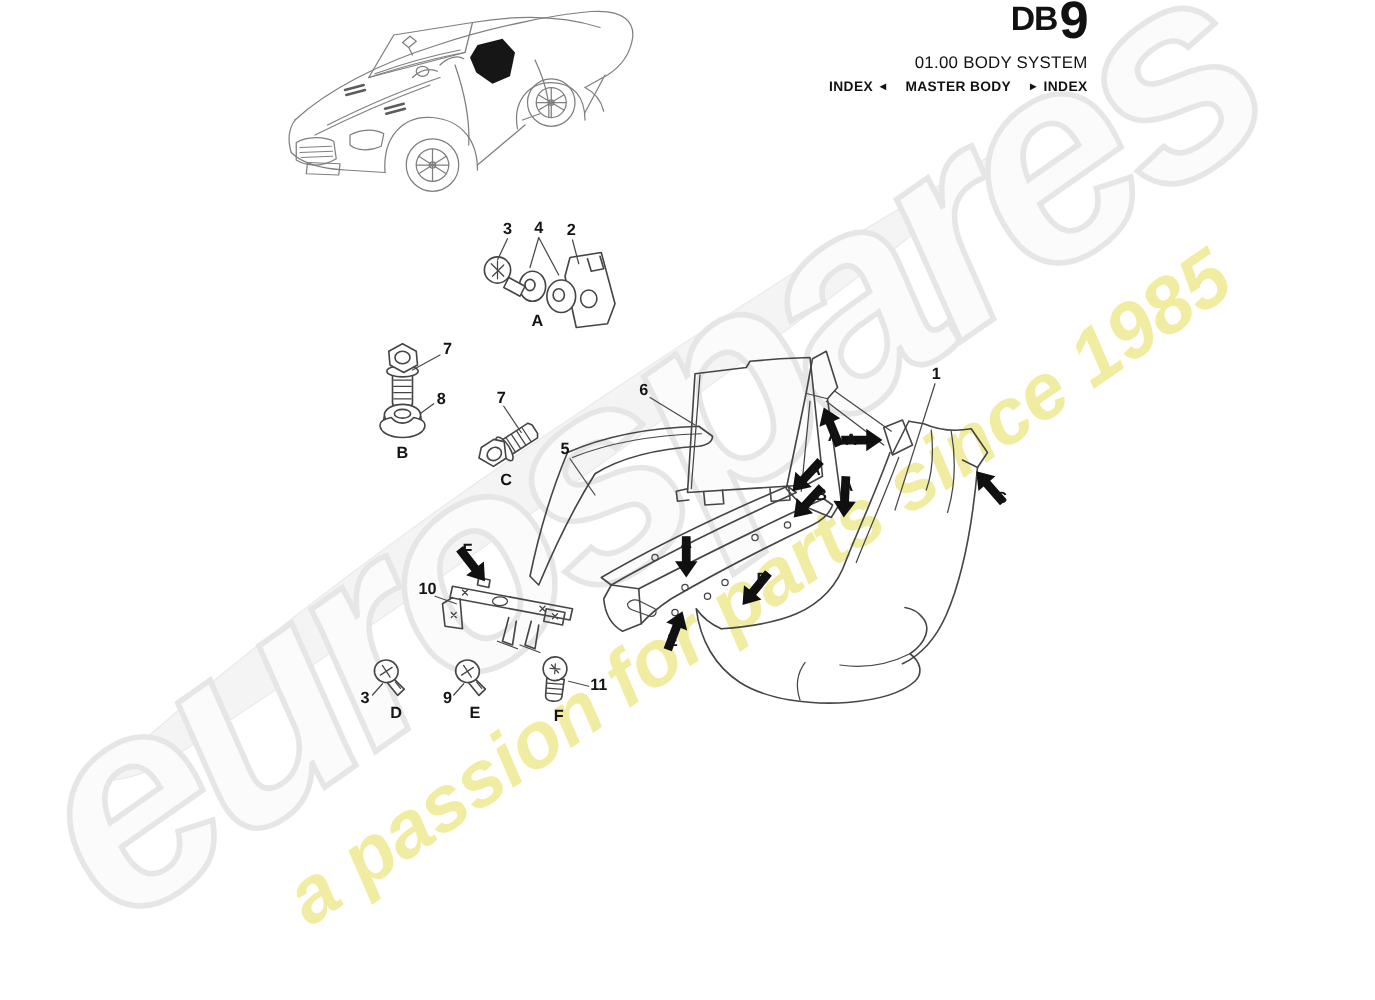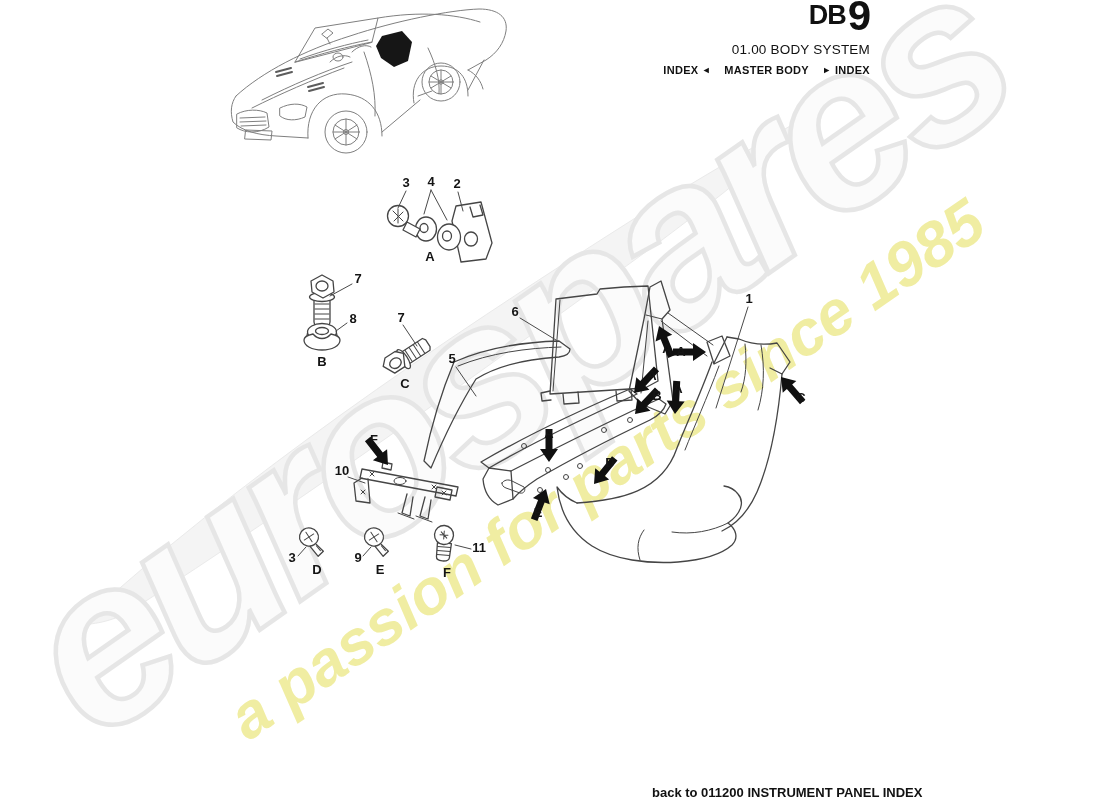--- a/index.html
+++ b/index.html
@@ -296,17 +296,14 @@
   <div class="header">
     <div class="logo"><span class="logo-db">DB</span><span class="logo-9">9</span></div>
     <div class="section">01.00 BODY SYSTEM</div>
     <div class="hnav">
       <a><span>INDEX</span> <span class="tri">◄</span></a><span class="gap"></span>
       <a><span>MASTER BODY</span></a><span class="gap"></span>
       <a><span class="tri">►</span> <span>INDEX</span></a>
     </div>
   </div>
 
-  <div class="footer-right">
-    <a>back to 011200 INSTRUMENT PANEL INDEX</a>
-  </div>
 
 </div>
 
 </body></html>

